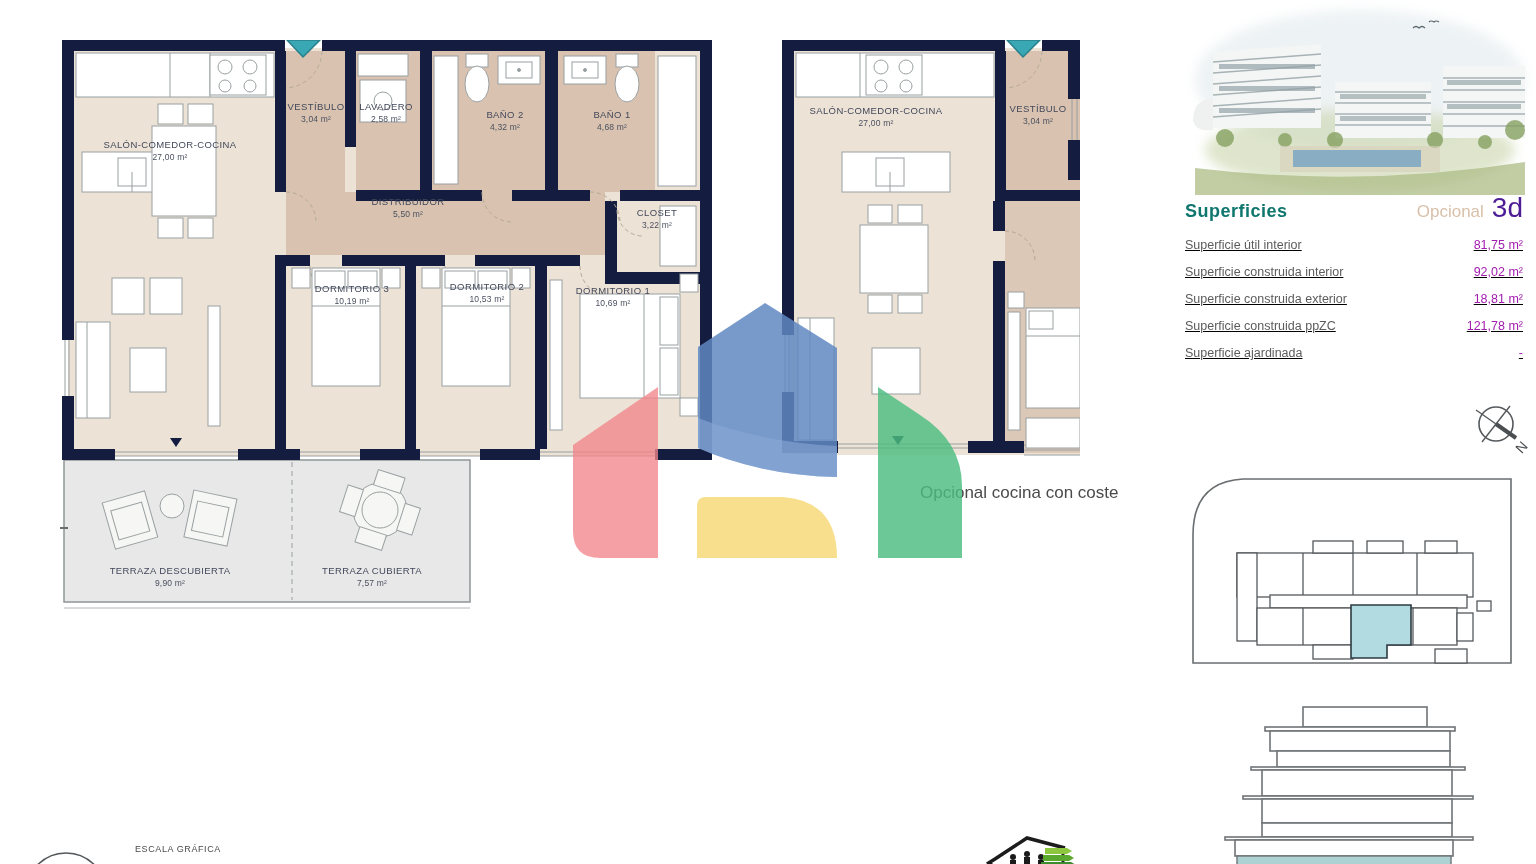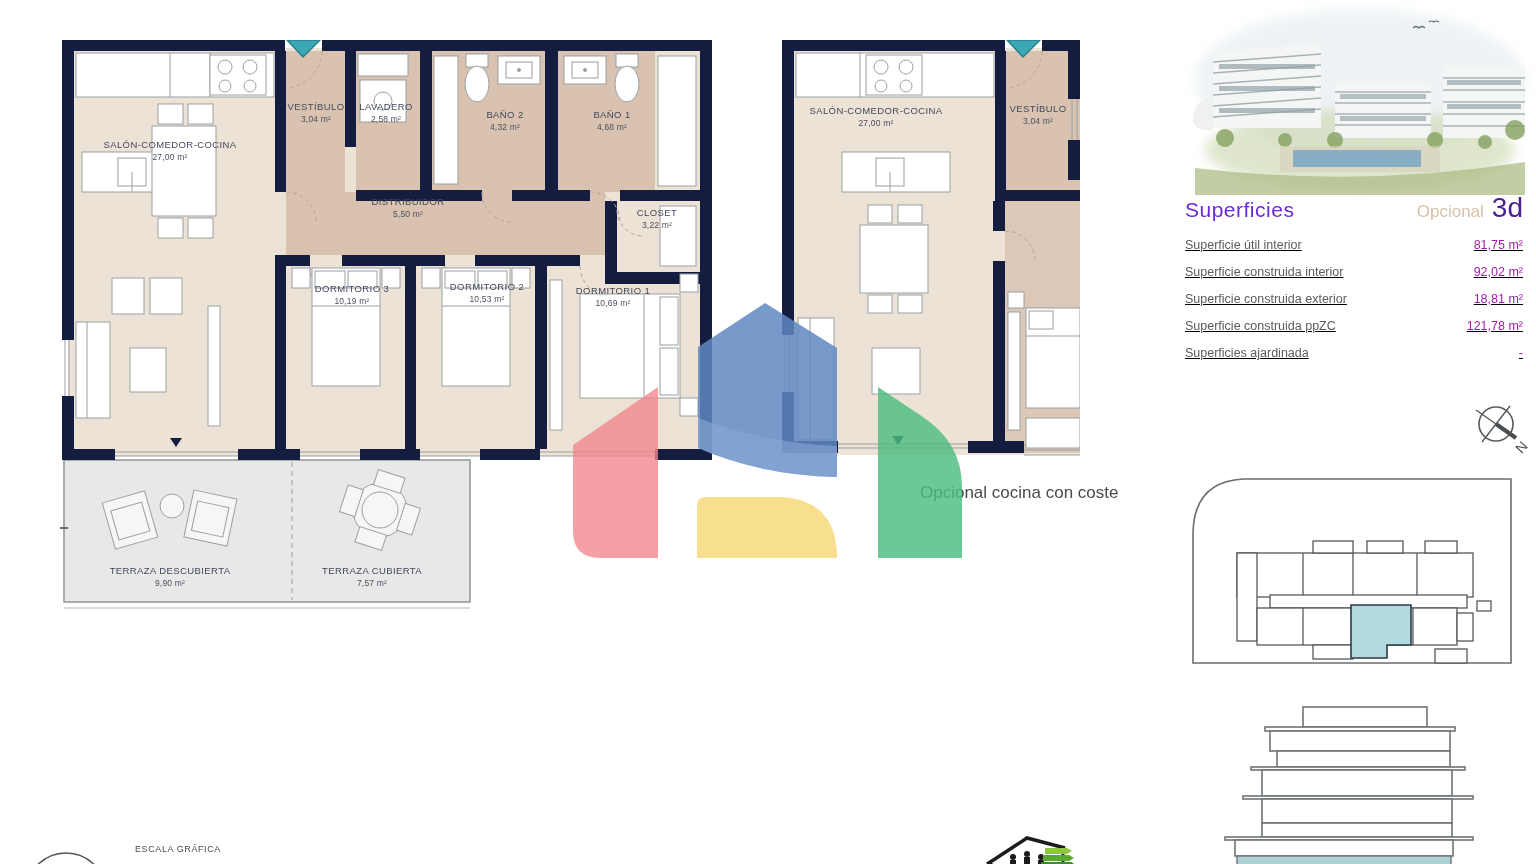--- a/index.html
+++ b/index.html
@@ -7,21 +7,21 @@
     width:1536px;height:864px;position:relative;overflow:hidden;background:#ffffff;
     font-family:"Liberation Sans", sans-serif;
   }
   .abs{position:absolute;}
   
   text.room-name{font-family:"Liberation Sans",sans-serif;font-size:9.5px;letter-spacing:.4px;fill:#42485a;text-anchor:middle;}
   text.room-area{font-family:"Liberation Sans",sans-serif;font-size:8.5px;letter-spacing:.2px;fill:#4a505f;text-anchor:middle;}
   
   #superficies{left:1185px;top:192px;width:338px;}
   #superficies .title-row{display:flex;align-items:baseline;justify-content:space-between;border:0;}
-  #superficies .title{font-size:21px;font-weight:normal;color:#6d28d9;letter-spacing:.5px;}
+  #superficies .title{font-size:18px;font-weight:bold;color:#0f766e;letter-spacing:.5px;}
   #superficies .viv{display:flex;align-items:baseline;gap:8px;}
   #superficies .viv-label{font-size:17px;color:#d8c0aa;}
   #superficies .viv-value{font-size:28px;color:#4c1d95;}
   #superficies .rows{margin-top:14px;display:flex;flex-direction:column;gap:13px;text-decoration:underline;}
   #superficies .row{display:flex;justify-content:space-between;font-size:12.5px;}
   #superficies .row .lbl{color:#5c5c5c;}
   #superficies .row .val{color:#a21caf;margin-left:36px;}
   #opcional-note{left:920px;top:483px;font-size:17px;color:#4a4a4a;z-index:10;}
   #escala{left:95px;top:844px;font-size:9px;color:#4a4a4a;letter-spacing:.6px;padding-left:40px;}
   .nofit{pointer-events:none;}
@@ -409,21 +409,21 @@
     </div>
     <div class="row">
       <span class="lbl">Superficie construida exterior</span>
       <span class="val">18,81 m²</span>
     </div>
     <div class="row">
       <span class="lbl">Superficie construida ppZC</span>
       <span class="val">121,78 m²</span>
     </div>
     <div class="row">
-      <span class="lbl">Superficies ajardinada</span>
+      <span class="lbl">Superficie ajardinada</span>
       <span class="val">-</span>
     </div>
   </div>
 </div>
 
 <svg class="abs" style="left:1468px;top:392px;" width="66" height="72" viewBox="0 0 66 72">
   <circle cx="28" cy="32" r="17" stroke="#55595c" stroke-width="1.6" fill="none"></circle>
   <line x1="8" y1="18" x2="48" y2="46" stroke="#55595c" stroke-width="1.4"></line>
   <line x1="14" y1="50" x2="42" y2="14" stroke="#55595c" stroke-width="1.4"></line>
   <line x1="28" y1="32" x2="48" y2="46" stroke="#4a4e50" stroke-width="4"></line>

